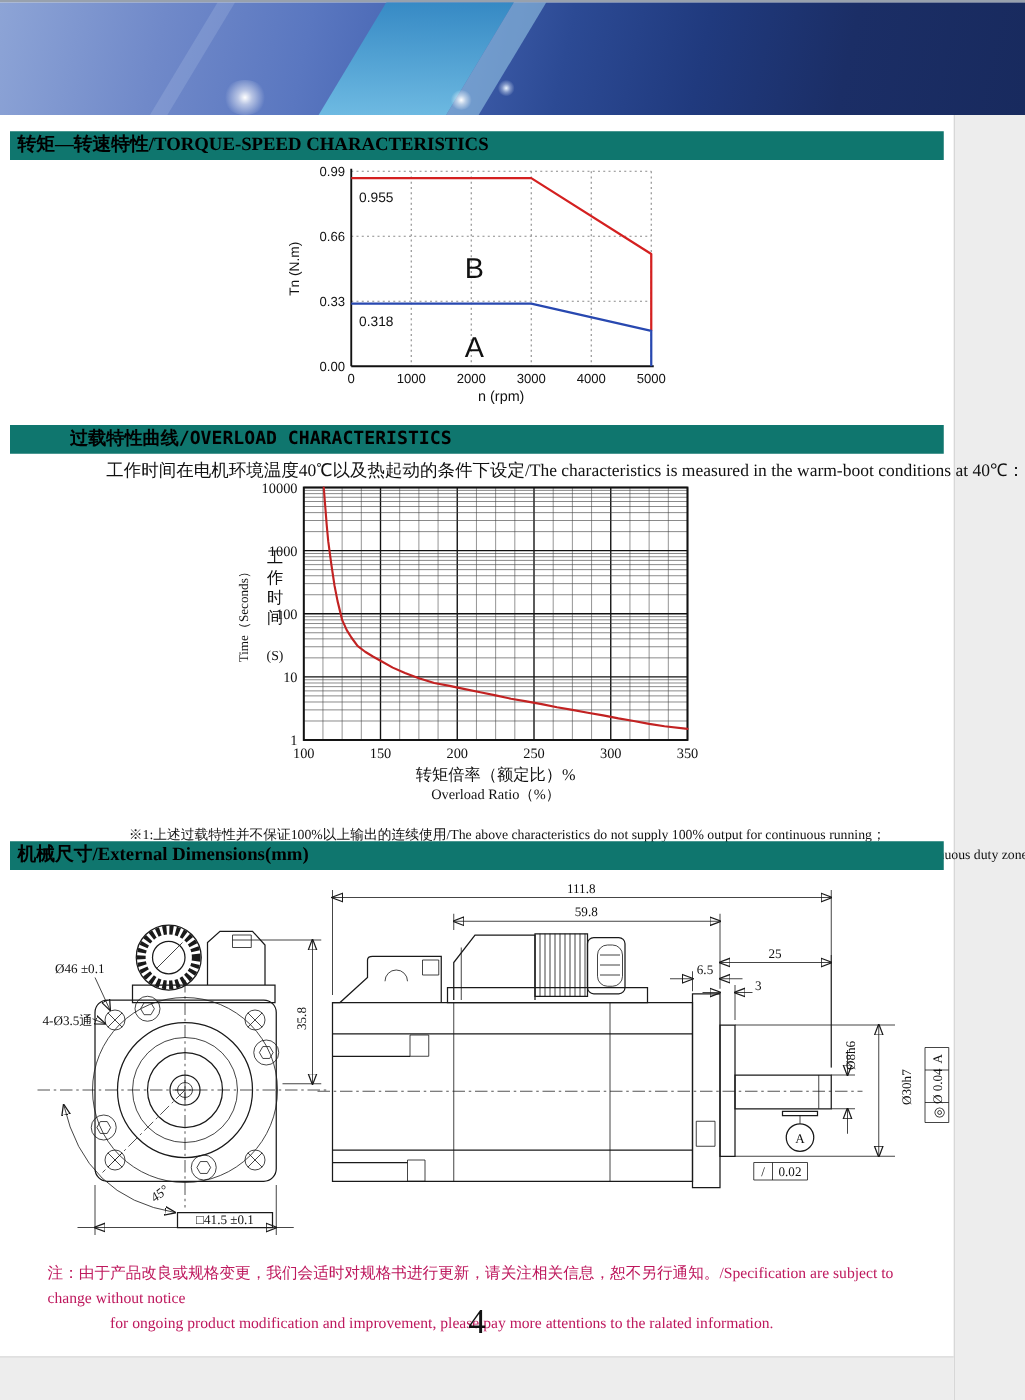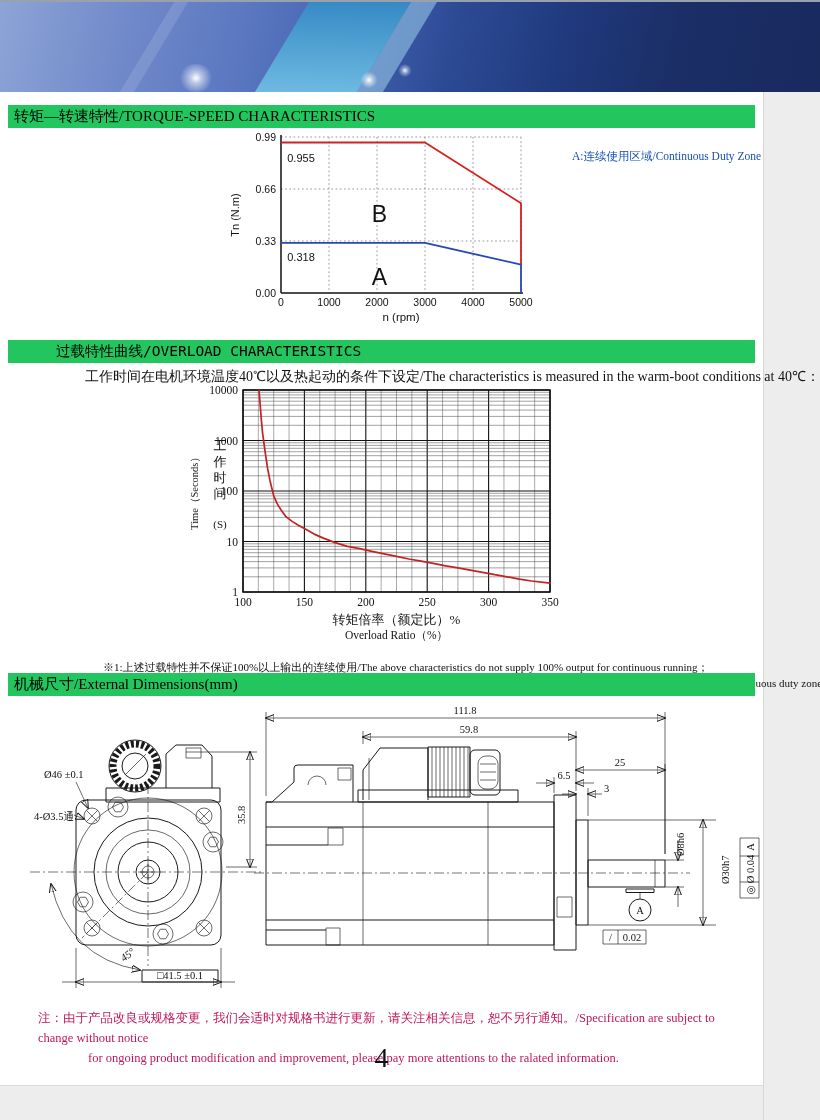--- a/index.html
+++ b/index.html
@@ -20,22 +20,22 @@
   .flare1{position:absolute;left:178px;top:62px;width:36px;height:28px;border-radius:50%;
     background:radial-gradient(circle,#ffffff 0%,rgba(255,255,255,.55) 25%,rgba(255,255,255,0) 70%);}
   .flare2{position:absolute;left:360px;top:70px;width:18px;height:16px;border-radius:50%;
     background:radial-gradient(circle,#ffffff 0%,rgba(255,255,255,.5) 30%,rgba(255,255,255,0) 70%);}
   .flare3{position:absolute;left:398px;top:62px;width:14px;height:13px;border-radius:50%;
     background:radial-gradient(circle,#eaf4ff 0%,rgba(234,244,255,.4) 35%,rgba(255,255,255,0) 70%);}
   
   .gray-right{left:763px;top:92px;width:57px;height:1028px;background:#ededed;border-left:1px solid #d7d7d7;box-sizing:border-box;}
   .gray-bottom{left:0;top:1085px;width:763px;height:35px;background:#ededed;border-top:1px solid #dadada;box-sizing:border-box;}
   
-  .secbar{left:8px;width:747px;height:23px;background:#22c55e;color:#000;
-    font-weight:normal;font-size:15px;line-height:23px;padding-left:6px;box-sizing:border-box;white-space:nowrap;}
+  .secbar{left:8px;width:747px;height:23px;background:#0f766e;color:#000;
+    font-weight:bold;font-size:15px;line-height:23px;padding-left:6px;box-sizing:border-box;white-space:nowrap;}
   .secbar.mono{font-family:"DejaVu Sans Mono",monospace;font-size:14.5px;}
   
   .legend{left:572px;top:146px;font-size:11.5px;line-height:20px;white-space:nowrap;}
   .leg-a{color:#1550b4;}
   .leg-b{color:#e02525;}
   .caption{left:85px;top:366px;font-size:14px;color:#111;white-space:nowrap;}
   .ovnote{font-size:11px;color:#111;white-space:nowrap;margin-top:16px;}
   
   .footnote{left:38px;top:1008px;width:710px;font-size:12.5px;color:#be185d;line-height:1.6;}
   .footnote .l2{padding-left:50px;display:block;}
@@ -93,21 +93,20 @@
     <text x="176" y="193" text-anchor="middle" font-size="11.5" font-family="&quot;Liberation Sans&quot;,sans-serif">n (rpm)</text>
     <polyline points="56,14.51515151515153 200,14.51515151515153 296,75.18181818181819 296,136.63636363636363" fill="none" stroke="#d42020" stroke-width="1.8" stroke-linejoin="round"></polyline>
     <polyline points="56,114.89090909090909 200,114.89090909090909 296,136.63636363636363 296,165" fill="none" stroke="#2848b0" stroke-width="1.8" stroke-linejoin="round"></polyline>
     <text x="62.24" y="33.80757575757577" fill="#d42020" font-size="11" text-anchor="start" font-family="&quot;Liberation Sans&quot;,sans-serif">0.955</text>
     <text x="62.24" y="132.92272727272726" fill="#2848b0" font-size="11" text-anchor="start" font-family="&quot;Liberation Sans&quot;,sans-serif">0.318</text>
     <text x="154.39999999999998" y="94.2621212121212" fill="#d42020" font-size="23" text-anchor="middle" font-family="&quot;Liberation Sans&quot;,sans-serif">B</text>
     <text x="154.39999999999998" y="157.29242424242426" fill="#2848b0" font-size="23" text-anchor="middle" font-family="&quot;Liberation Sans&quot;,sans-serif">A</text>
   </svg>
 
 <div class="abs legend">
-  <div class="leg-a">A:连续使用区域/Continuous Duty Zone</div>
 </div>
 
 <div class="abs secbar mono" style="top:340px;padding-left:48px;">过载特性曲线/OVERLOAD CHARACTERISTICS</div>
 <div class="abs caption">工作时间在电机环境温度40℃以及热起动的条件下设定/The characteristics is measured in the warm-boot conditions at 40℃：</div>
 
 <svg id="ov-chart" class="abs" style="left:180px;top:378px;" width="390" height="268" viewBox="0 0 390 268">
     <line x1="63" y1="12" x2="63" y2="214" stroke="#111" stroke-width="1.1"></line>
     <line x1="78.35" y1="12" x2="78.35" y2="214" stroke="#555" stroke-width="0.5"></line>
     <line x1="93.7" y1="12" x2="93.7" y2="214" stroke="#555" stroke-width="0.5"></line>
     <line x1="109.05" y1="12" x2="109.05" y2="214" stroke="#555" stroke-width="0.5"></line>

